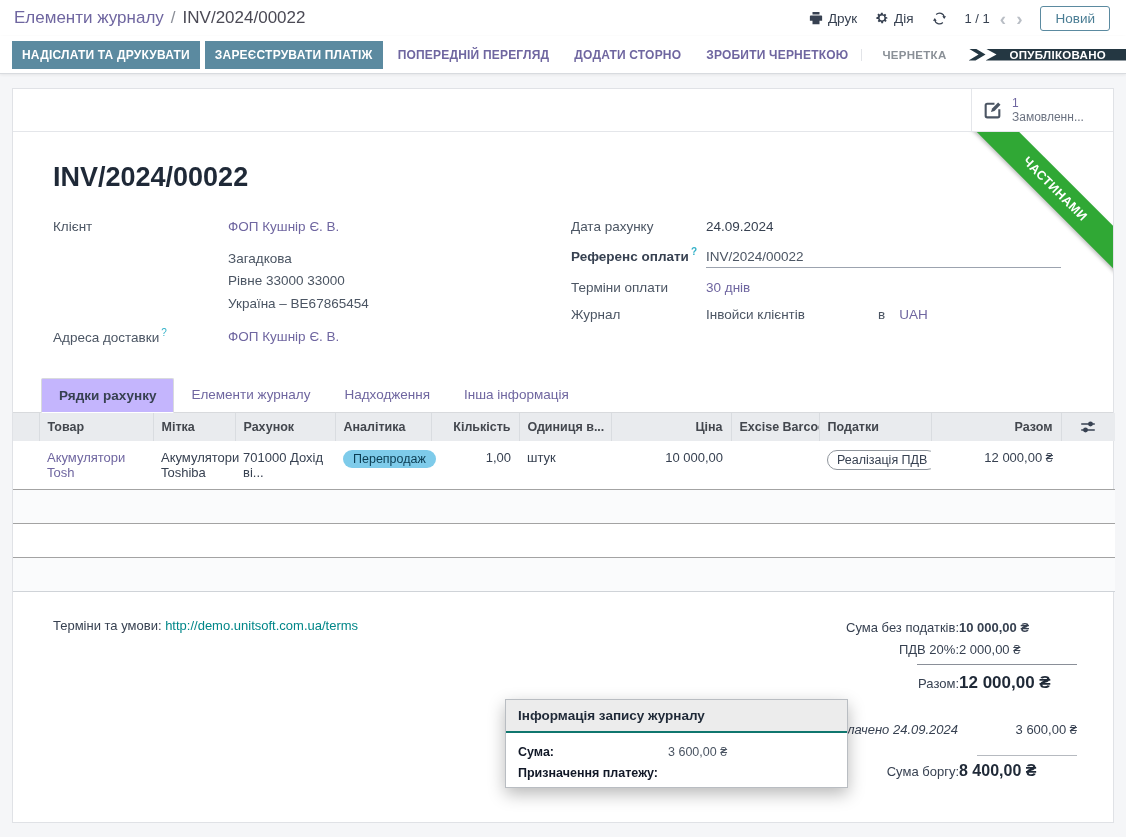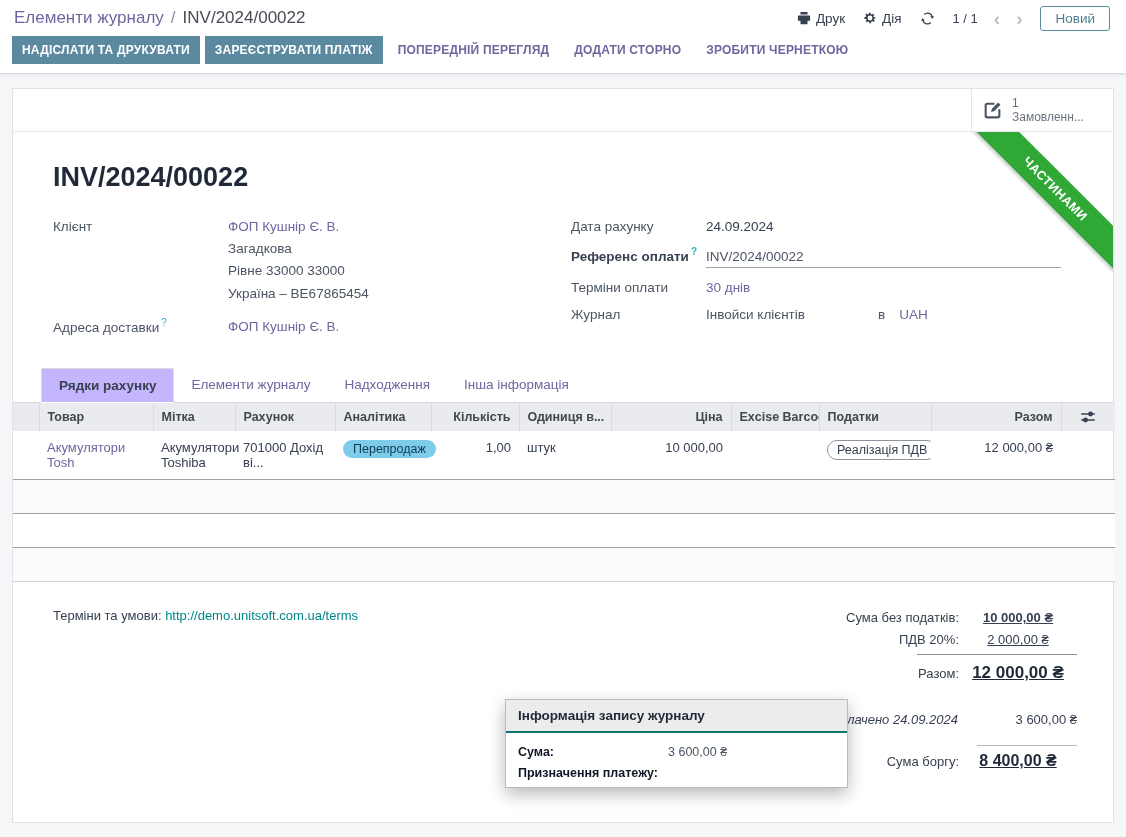--- a/index.html
+++ b/index.html
@@ -12,26 +12,26 @@
   
   .topbar { height:36px; background:#fff; display:flex; align-items:center;
     justify-content:space-between; padding:0 16px 0 14px; }
   .breadcrumb { font-size:17px; display:flex; gap:7px; align-items:baseline; }
   .bc-section { color:#6f66a0; cursor:pointer; }
   .bc-sep { color:#8b8f98; }
   .bc-record { color:#4b4a55; }
   .topbar-right { display:flex; align-items:center; gap:18px; }
   .tb-item { display:flex; align-items:center; gap:5px; color:#374151; font-size:13.5px; cursor:pointer; }
   .tb-item svg { fill:#374151; }
-  .pager { display:flex; align-items:center; gap:16px; font-size:13px; color:#374151; }
+  .pager { display:flex; align-items:center; gap:10px; font-size:13px; color:#374151; }
   .pg-arrow { color:#b9bec5; font-size:19px; line-height:1; cursor:pointer; font-weight:700; }
   .btn-new { border:1px solid #5b8aa0; color:#4a7d94; background:#fff; font-size:13.5px;
     padding:4px 14px; border-radius:3px; cursor:pointer; }
   
-  .actionbar { height:38px; background:#fff; display:flex; align-items:flex-start;
+  .actionbar { height:38px; background:#fff; display:flex; align-items:center;
     border-bottom:1px solid #d8dbdf; box-shadow:0 1px 3px rgba(0,0,0,.07); position:relative; z-index:3; }
   .ab-left { display:flex; align-items:center; gap:5px; padding-left:12px; flex:1; }
   .btn-primary { background:#5b8aa0; color:#fff; border:none; font-weight:700; font-size:12px;
     padding:7px 10px; cursor:pointer; letter-spacing:.2px; }
   .btn-flat { background:none; border:none; color:#6f66a0; font-weight:700; font-size:12px;
     padding:7px 10px; cursor:pointer; letter-spacing:.2px; }
   .statusbar { display:flex; align-items:stretch; border-left:1px solid #e2e4e8; }
   .status-draft { display:flex; align-items:center; padding:0 20px; color:#8a9097;
     font-weight:700; font-size:11.5px; letter-spacing:.3px; cursor:pointer; }
   .status-chevron { width:17px; background:#243742; margin-left:2px;
@@ -59,21 +59,21 @@
   
   .doc-type { font-size:13px; color:#374151; }
   .doc-name { font-size:27px; font-weight:700; color:#1f2937; margin-top:6px; }
   
   .fields { display:grid; grid-template-columns:500px 1fr; column-gap:18px; margin-top:26px; }
   .field-row { display:flex; margin-bottom:12px; font-size:13.5px; align-items:baseline; }
   .f-label { width:175px; flex-shrink:0; color:#4b5563; }
   .f-label-r { width:135px; flex-shrink:0; color:#4b5563; }
   .help-sup { color:#33b1c8; font-size:10px; vertical-align:super; margin-left:2px; cursor:pointer; }
   .link { color:#6f66a0; cursor:pointer; text-decoration:none; }
-  .addr { color:#4b5563; line-height:1.65; margin-top:4px; }
+  .addr { color:#4b5563; line-height:1.65; margin-top:14px; }
   .input-line { flex:1; max-width:355px; color:#4b5563; border-bottom:1px solid #9ca3af; padding-bottom:3px; cursor:text; }
   .journal-val { width:172px; color:#4b5563; }
   .in-label { color:#4b5563; margin-right:14px; }
   
   .tabs { display:flex; margin:22px -36px 0 -40px; padding-left:28px; border-bottom:1px solid #d8dadd; }
   .tab { padding:9px 17px; font-size:13.5px; color:#6f66a0; cursor:pointer; }
   .tab.active { background:#c4b5fd; color:#374151; border:1px solid #d8dadd; border-bottom:1px solid #fff;
     margin-bottom:-1px; border-radius:2px 2px 0 0;font-weight:bold; }
   
   .table-wrap { margin:0 -36px 0 -40px; }
@@ -97,21 +97,21 @@
   tr.last-stripe td { border-bottom:1px solid #cfd3d8; }
   .gear-th svg { fill:#374151; display:block; margin:0 auto; cursor:pointer; }
   
   .lower { display:flex; justify-content:space-between; padding-top:26px; }
   .terms { font-size:13px; color:#374151; }
   .terms a { color:#008688; text-decoration:none; cursor:pointer; }
   .totals { width:330px; padding-top:2px; }
   .tot-row { display:flex; justify-content:flex-end; align-items:baseline; margin-bottom:7px;
     font-size:13px; color:#374151; }
   .tot-label { text-align:right; }
-  .tot-val { width:118px; text-align:center;text-decoration:underline; }
+  .tot-val { width:118px; text-align:left; }
   .bold { font-weight:700; }
   .tot-div { border-top:1px solid #8a8f98; width:160px; margin:2px 0 8px auto; }
   .tot-div2 { border-top:1px solid #b6bac0; width:100px; margin:14px 0 6px auto; }
   .total-big { font-size:17px; font-weight:700; color:#1f2937; }
   .due-big { font-size:16px; font-weight:700; color:#1f2937; }
   .paid-row { display:flex; justify-content:flex-end; align-items:center; gap:7px; margin-top:24px; font-size:13px; }
   .red-box { display:inline-flex; border:3px solid #e8150d; padding:1px; cursor:pointer; }
   .info-badge { width:16px; height:16px; border-radius:50%; background:#3c4168; color:#fff;
     font-size:11px; font-weight:700; display:flex; align-items:center; justify-content:center; }
   .paid-label { font-style:italic; color:#374151; }
@@ -163,20 +163,25 @@
   </div>
 </div>
 
 <div class="actionbar">
   <div class="ab-left">
     <button class="btn-primary">НАДІСЛАТИ ТА ДРУКУВАТИ</button>
     <button class="btn-primary">ЗАРЕЄСТРУВАТИ ПЛАТІЖ</button>
     <button class="btn-flat">ПОПЕРЕДНІЙ ПЕРЕГЛЯД</button>
     <button class="btn-flat">ДОДАТИ СТОРНО</button>
     <button class="btn-flat">ЗРОБИТИ ЧЕРНЕТКОЮ</button>
+  </div>
+  <div class="statusbar">
+    <span class="status-draft">ЧЕРНЕТКА</span>
+    <span class="status-chevron"></span>
+    <span class="status-posted">ОПУБЛІКОВАНО</span>
   </div>
 </div>
 
 <div class="page">
   <div class="card">
 
     <div class="card-strip">
       <div class="smart-button">
         <svg width="21" height="21" viewBox="0 0 16 16">
           <path d="M2 4a2 2 0 0 1 2-2h5.5v1.6H4a.4.4 0 0 0-.4.4v8c0 .2.2.4.4.4h8a.4.4 0 0 0 .4-.4V7H14v5a2 2 0 0 1-2 2H4a2 2 0 0 1-2-2V4z"></path>

